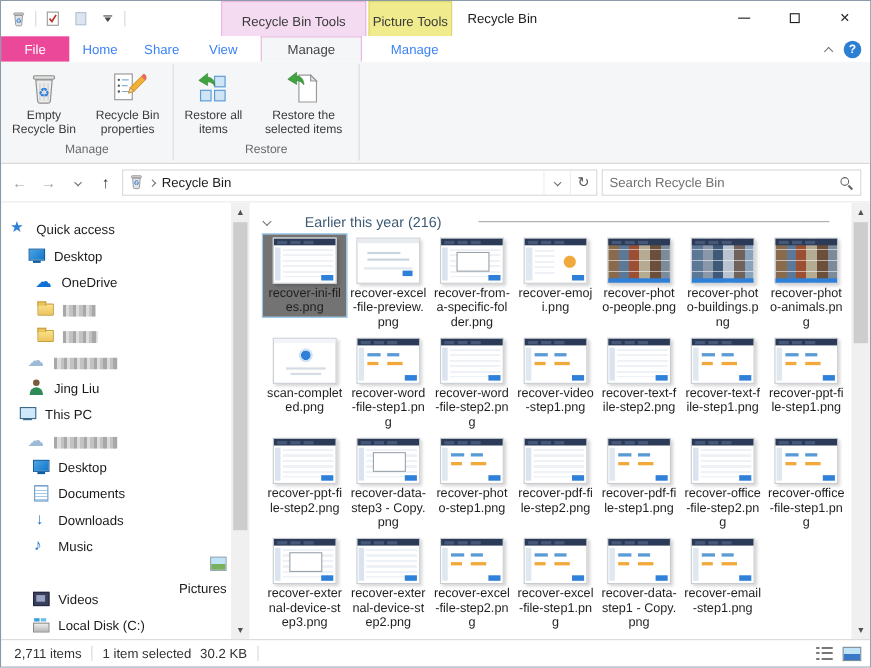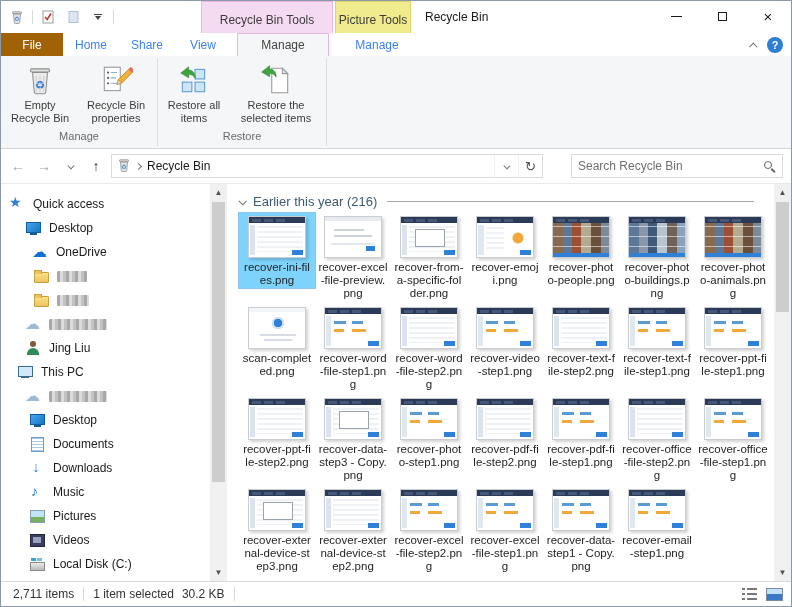--- a/index.html
+++ b/index.html
@@ -21,21 +21,21 @@
   .wtitle { position:absolute; left:424px; top:9px; font-size:12px; color:#1a1a1a; }
   .wctl { position:absolute; right:0; top:0; display:flex; }
   .wbtn { width:46px; height:30px; display:flex; align-items:center; justify-content:center; color:#1a1a1a; }
   .min-glyph { width:11px; height:1px; background:#1a1a1a; display:inline-block; }
   .max-glyph { width:9px; height:9px; border:1px solid #1a1a1a; display:inline-block; }
   .close-glyph { font-size:15px; line-height:15px; }
 
   
   .tabrow { height:23px; flex:0 0 23px; display:flex; align-items:stretch; position:relative; background:#fff; }
   .tab { padding:0 14px; display:flex; align-items:center; font-size:12px; color:#3b82f6; }
-  .tab-file { background:#a16207; color:#fff; width:62px; justify-content:center; }
+  .tab-file { background:#ec4899; color:#fff; width:62px; justify-content:center; }
   .tab-home,.tab-share,.tab-view { width:56px; justify-content:center; }
   .tab-manage-active { width:92px; margin-left:6px; justify-content:center; background:#f5f6f7; border:1px solid #eab4e2; border-bottom:none; color:#444; }
   .tab-manage-pt { width:76px; margin-left:10px; justify-content:center; }
   .tabrow-right { margin-left:auto; display:flex; align-items:center; gap:10px; padding-right:8px; }
   .help-circle { width:16px; height:16px; border-radius:50%; background:#2d7fd4; color:#fff; font-size:11px; font-weight:bold; display:flex; align-items:center; justify-content:center; }
 
   
   .ribbon { height:93px; flex:0 0 93px; background:#f5f6f7; border-bottom:1px solid #d5d6d7; display:flex; align-items:stretch; padding-left:2px; }
   .rgroup { display:flex; flex-direction:column; }
   .rbuttons { flex:1; display:flex; align-items:flex-start; padding-top:4px; }
@@ -49,38 +49,38 @@
   
   .addrrow { height:35px; flex:0 0 35px; display:flex; align-items:center; padding:0 8px 0 6px; gap:4px; border-bottom:1px solid #eaeaea; }
   .navbtn { width:22px; height:22px; display:flex; align-items:center; justify-content:center; font-size:14px; }
   .gray { color:#9f9f9f; } .dark { color:#333; }
   .addrbox { flex:0 0 432px; height:24px; border:1px solid #d9d9d9; background:#fff; display:flex; align-items:center; padding-left:4px; }
   .addrbox .crumb { display:flex; align-items:center; gap:6px; padding:0 4px; }
   .addrbox .spacer { flex:1; }
   .addr-right { display:flex; align-items:center; height:100%; }
   .addr-right .seg { width:24px; height:100%; display:flex; align-items:center; justify-content:center; border-left:1px solid #eee; color:#555; }
   .refresh { font-size:13px; }
-  .searchbox { flex:1; height:24px; border:1px solid #d9d9d9; background:#fff; display:flex; align-items:center; padding:0 6px; margin-left:24px; }
+  .searchbox { flex:1; height:24px; border:1px solid #d9d9d9; background:#fff; display:flex; align-items:center; padding:0 6px; margin-left:0; }
   .searchbox input { border:none; outline:none; flex:1; font-size:12px; color:#333; font-family:inherit; background:transparent; }
   .searchbox input::placeholder { color:#707070; opacity:1; }
 
   
   .chev { display:inline-block; width:6px; height:6px; border-right:1.4px solid #777; border-bottom:1.4px solid #777; }
   .chev.down { transform:rotate(45deg) translateY(-1px); }
   .chev.up { transform:rotate(-135deg) translateY(-1px); }
   .chev.right { transform:rotate(-45deg); width:5px; height:5px; }
   .chev.sm { width:4.5px; height:4.5px; }
   .mag { width:13px; height:13px; position:relative; flex:0 0 13px; }
   .mag::before { content:""; position:absolute; left:1px; top:1px; width:6px; height:6px; border:1.5px solid #666; border-radius:50%; }
   .mag::after { content:""; position:absolute; left:8.5px; top:8.5px; width:5px; height:1.5px; background:#666; transform:rotate(45deg); transform-origin:0 0; }
 
   
   .main { flex:1; display:flex; overflow:hidden; position:relative; }
   .sidebar { width:226px; flex:0 0 226px; position:relative; padding-top:8px; overflow:hidden; }
-  .srow { height:24px; display:flex; align-items:center; gap:8px; padding-right:4px; white-space:nowrap; }
+  .srow { height:24px; display:flex; align-items:flex-end; gap:8px; padding-right:4px; white-space:nowrap; }
   .s-label { font-size:12px; color:#1a1a1a; }
   .blurname { display:inline-block; height:11px; border-radius:1px;
     background:repeating-linear-gradient(90deg, rgba(110,110,110,.6) 0 3px, rgba(185,185,185,.5) 3px 6px, rgba(145,145,145,.55) 6px 9px),
                repeating-linear-gradient(0deg, rgba(255,255,255,.3) 0 2px, transparent 2px 4px);
     filter:blur(.4px); }
 
   .ic { width:16px; height:16px; position:relative; display:inline-block; flex:0 0 16px; }
   .ic-quick-access::before { content:"★"; position:absolute; left:0; top:-2px; font-size:14px; color:#2f80d8; }
   .ic-desktop::before, .ic-desktop2::before { content:""; position:absolute; left:1px; top:2px; width:13px; height:9px; background:linear-gradient(135deg,#4aa3e8,#1477c8); border:1px solid #0f5c9e; }
   .ic-desktop::after, .ic-desktop2::after { content:""; position:absolute; left:5px; top:13px; width:7px; height:2px; background:#0f5c9e; }
@@ -104,26 +104,26 @@
   
   .sb { position:absolute; top:0; bottom:0; width:17px; background:#f0f0f0; }
   .sb-side { right:0; }
   .sb-content { right:0; }
   .sb .arr { position:absolute; left:0; width:17px; height:17px; display:flex; align-items:center; justify-content:center; font-size:8px; color:#505050; }
   .sb .arr.top { top:0; } .sb .arr.bot { bottom:0; }
   .sb .sthumb { position:absolute; left:2px; width:13px; background:#cdcdcd; }
 
   
   .contentarea { flex:1; position:relative; overflow:hidden; padding-right:17px; }
-  .gheader { display:flex; align-items:center; margin:10px 20px 4px 12px; color:#3d5a73; font-size:13px; }
+  .gheader { display:flex; align-items:center; margin:10px 20px 4px 12px; color:#3d5a73; font-size:13px;gap:24px; }
   .gheader .chev { margin-right:8px; }
   .gheader .gline { flex:1; border-top:1px solid #a8a8a8; margin-left:10px; }
   .files { display:grid; grid-template-columns:repeat(7,76px); margin-left:12px; row-gap:3px; align-items:start; }
   .file { width:76px; display:flex; flex-direction:column; align-items:center; padding:3px 2px 1px; }
-  .file.selected { background:#7dd3fc; outline:1px solid #8fc6ef; }
+  .file.selected { background:#737373; outline:1px solid #8fc6ef; }
   .fname { width:70px; font-size:11.5px; line-height:13px; text-align:center; word-break:break-all; color:#201f1e; margin-top:3px; }
 
   
   .thumb { width:58px; height:42px; background:#fff; border:1px solid #c9cdd2; box-shadow:2px 2px 3px rgba(0,0,0,.18); position:relative; background-repeat:no-repeat; }
   .thumb::before { content:""; position:absolute; top:0; left:0; right:0; height:6px; background:#2b3b57;
     background-image:linear-gradient(#46587a,#46587a),linear-gradient(#46587a,#46587a),linear-gradient(#46587a,#46587a);
     background-size:9px 3px,9px 3px,9px 3px; background-position:3px 1.5px,15px 1.5px,27px 1.5px; background-repeat:no-repeat; }
   .thumb::after { content:""; position:absolute; right:2px; bottom:2px; width:11px; height:5px; background:#2f80d8; }
   .v-table { background-image:linear-gradient(#dbe4ee,#dbe4ee),repeating-linear-gradient(180deg,#eef1f5 0 2px,#fff 2px 5px);
     background-size:5px 30px,46px 26px; background-position:1px 8px,8px 9px; }
@@ -370,21 +370,21 @@
     <span class="s-label">Documents</span>
   </div>
           <div class="srow" style="padding-left: 28px;">
     <span class="ic s-ic ic-downloads"></span>
     <span class="s-label">Downloads</span>
   </div>
           <div class="srow" style="padding-left: 28px;">
     <span class="ic s-ic ic-music"></span>
     <span class="s-label">Music</span>
   </div>
-          <div class="srow" style="padding-left: 28px;">
+          <div class="srow" style="padding-left: 28px; flex-direction: column;">
     <span class="ic s-ic ic-pictures"></span>
     <span class="s-label">Pictures</span>
   </div>
           <div class="srow" style="padding-left: 28px;">
     <span class="ic s-ic ic-videos"></span>
     <span class="s-label">Videos</span>
   </div>
           <div class="srow" style="padding-left: 28px;">
     <span class="ic s-ic ic-local-disk"></span>
     <span class="s-label">Local Disk (C:)</span>

